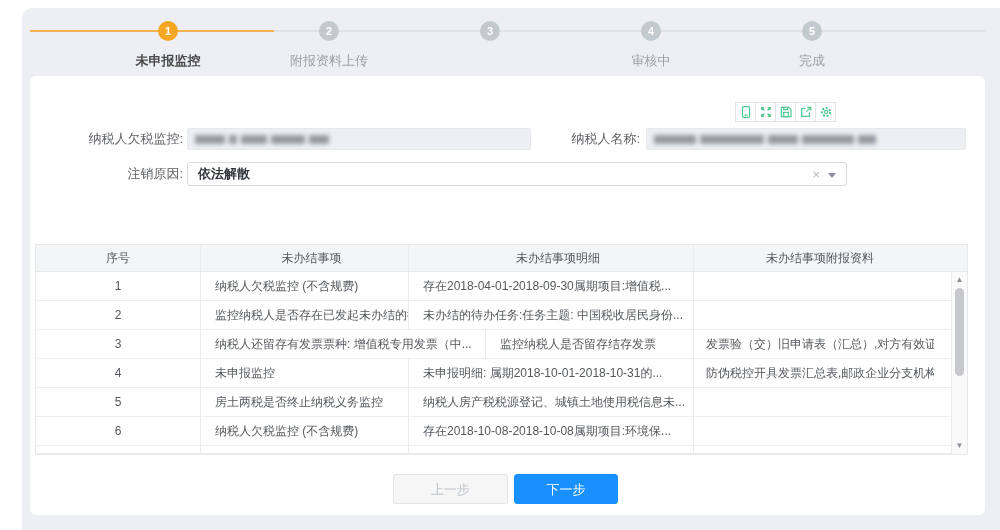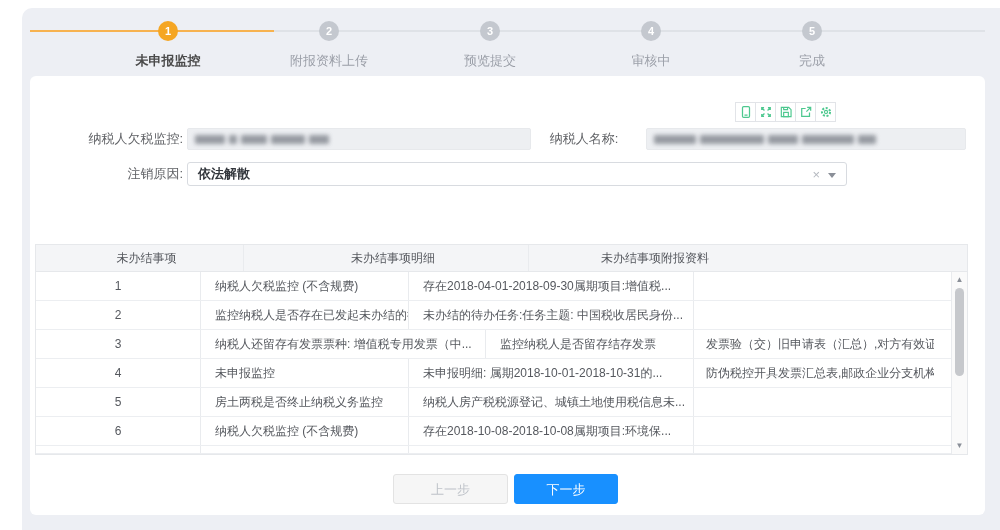--- a/index.html
+++ b/index.html
@@ -85,21 +85,20 @@
       <div class="step active" style="left: 98px;">
         <div class="circle">1</div>
         <div class="slabel">未申报监控</div>
       </div>
       <div class="step pending" style="left: 259px;">
         <div class="circle">2</div>
         <div class="slabel">附报资料上传</div>
       </div>
       <div class="step pending" style="left: 420px;">
         <div class="circle">3</div>
-        <div class="slabel">预览提交</div>
       </div>
       <div class="step pending" style="left: 581px;">
         <div class="circle">4</div>
         <div class="slabel">审核中</div>
       </div>
       <div class="step pending" style="left: 742px;">
         <div class="circle">5</div>
         <div class="slabel">完成</div>
       </div>
     </div>
@@ -148,41 +147,42 @@
   <div class="f-input" style="left:157px; top:52px; width:344px;">
     <span class="blur-wrap">
       <i style="width:30px"></i>
         <i style="width:8px"></i>
         <i style="width:26px"></i>
         <i style="width:34px"></i>
         <i style="width:20px"></i>
     </span>
   </div>
 
-  <div class="f-label" style="left:498px; top:52px; width:112px;text-align:center;">纳税人名称:</div>
+  <div class="f-label" style="left:498px; top:52px; width:112px;">纳税人名称:</div>
   <div class="f-input" style="left:616px; top:52px; width:320px;">
     <span class="blur-wrap">
       <i style="width:42px"></i>
         <i style="width:64px"></i>
         <i style="width:30px"></i>
         <i style="width:52px"></i>
         <i style="width:18px"></i>
     </span>
   </div>
 
   <div class="f-label" style="left:35px; top:87px; width:118px;">注销原因:</div>
   <div class="select" style="left:157px; top:86px; width:660px;">
     <span>依法解散</span>
     <span class="sel-clear">×</span>
     <span class="sel-caret"></span>
   </div>
 
 
   <div class="table">
     <div class="thead trow" id="thead">
+        <div class="th c0">序号</div>
         <div class="th c1">未办结事项</div>
         <div class="th c2">未办结事项明细</div>
         <div class="th c3">未办结事项附报资料</div>
       </div>
     <div class="tbody" id="tbody">
         <div class="trow">
           <div class="td c0">1</div>
           <div class="td c1">纳税人欠税监控 (不含规费)</div>
           <div class="td c2">存在2018-04-01-2018-09-30属期项目:增值税...</div>
           <div class="td c3"></div>

